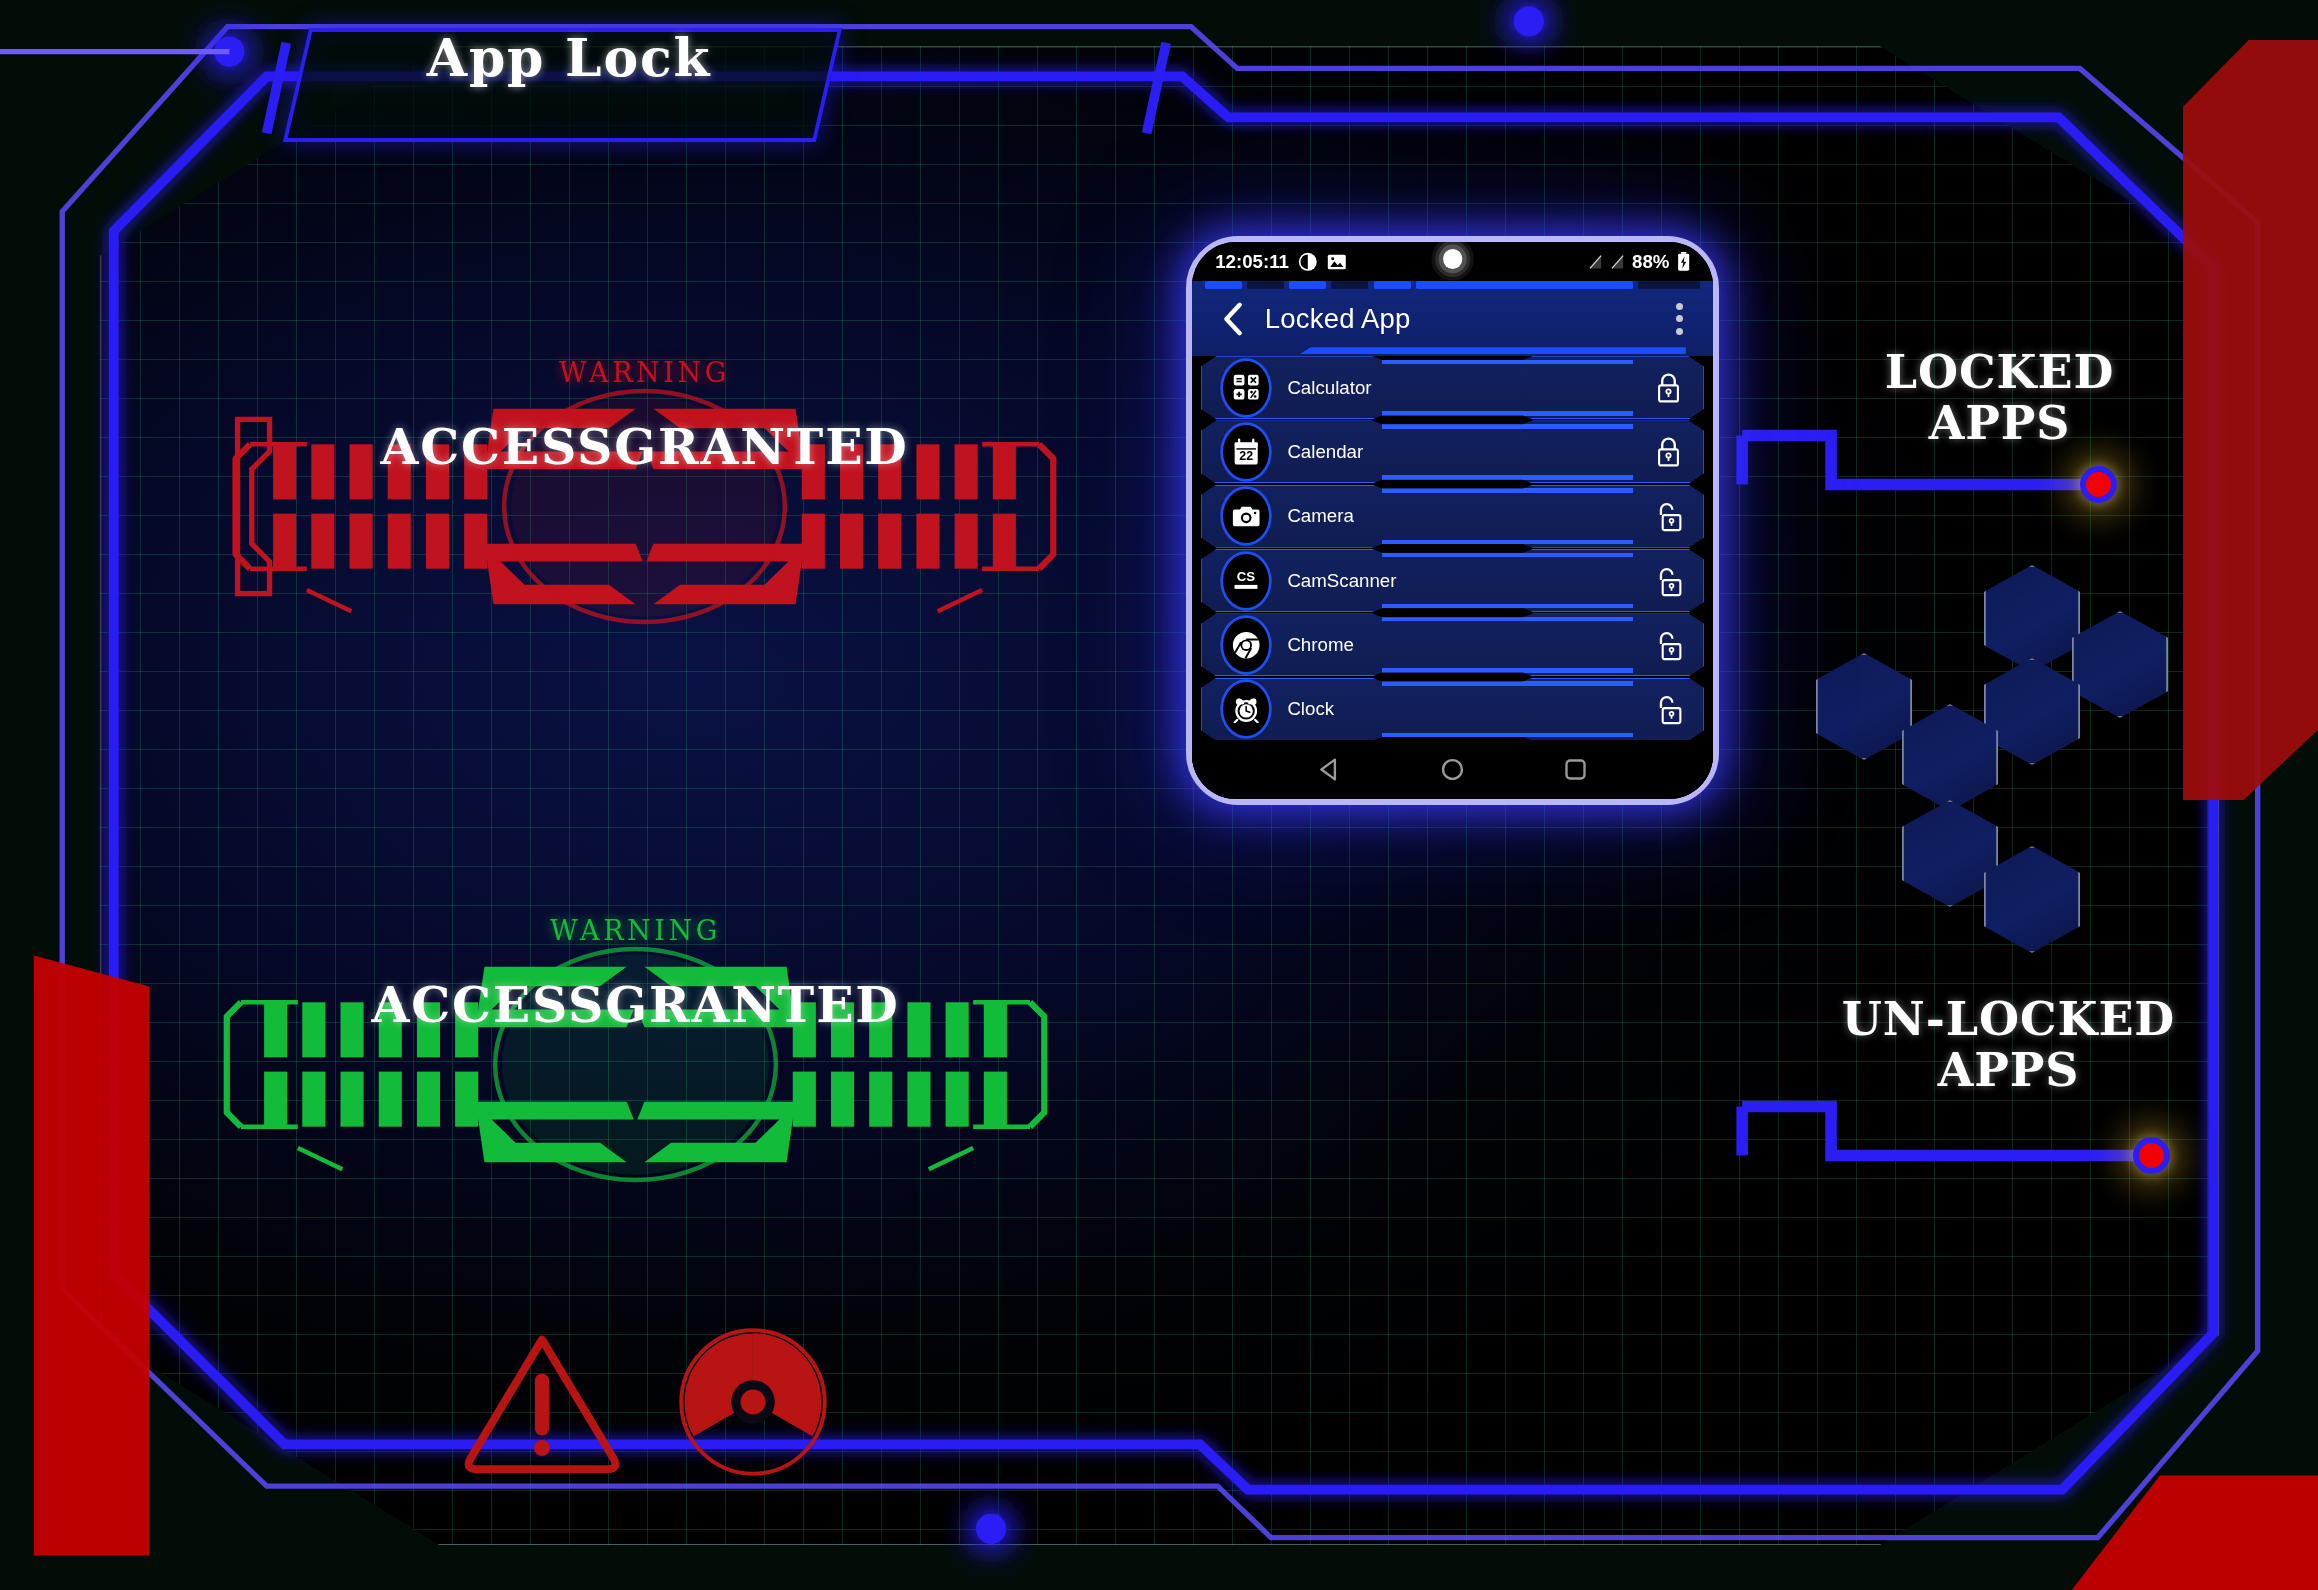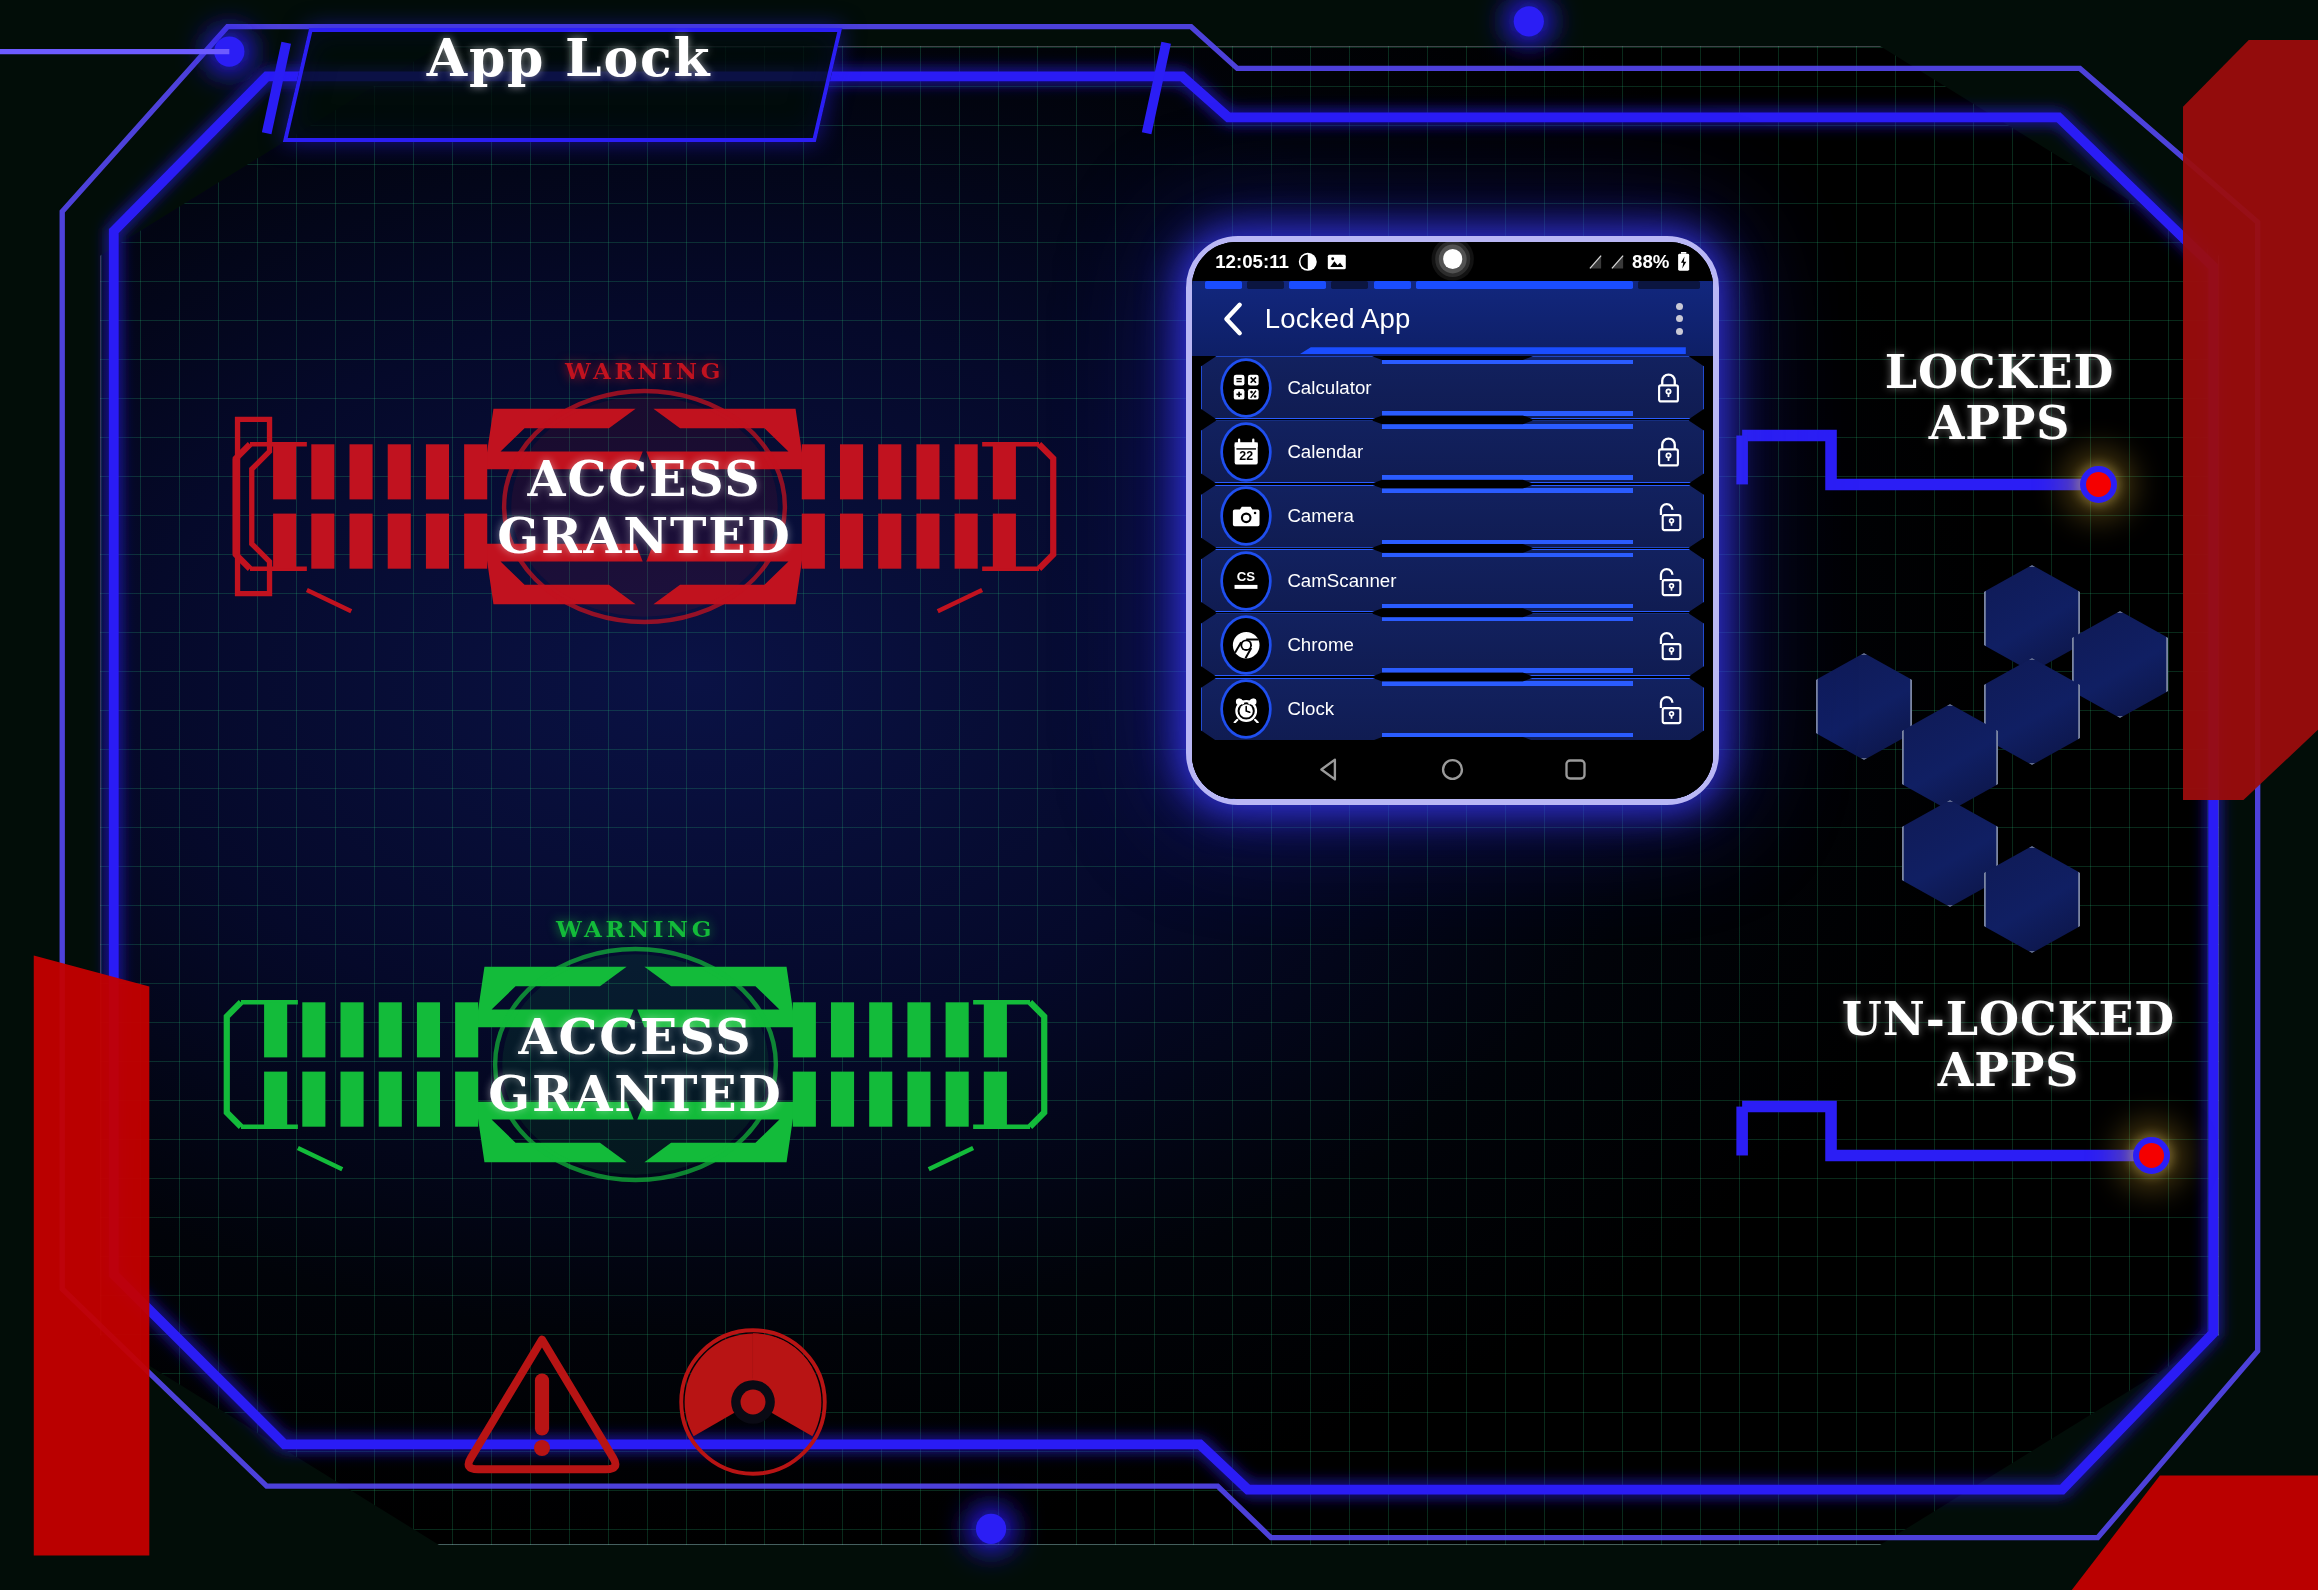--- a/index.html
+++ b/index.html
@@ -49,29 +49,29 @@
     font-family: "DejaVu Serif", serif;
     font-weight: 700; font-size: 52px; letter-spacing: 1.8px; color: #fff;
     text-shadow: 0 0 8px rgba(255,255,255,.55);
     z-index: 9;
   }
 
   
   .access-banner { position: absolute; width: 853px; height: 267px; }
   .access-banner .warning {
     position:absolute; left:0; right:0; top: -16px; text-align:center;
-    font-family: "DejaVu Serif", serif; font-weight: 700;
-    font-size: 23px; letter-spacing: 3.6px;
+    font-family: "DejaVu Serif", serif; font-weight: 400;
+    font-size: 27px; letter-spacing: 3.6px;
   }
   .access-banner .core {
     position:absolute; left: 50%; top: 46px; transform: translateX(-50%);
     width: 311px; height: 178px; text-align:center;
     font-family:"DejaVu Serif", serif; font-weight:700; color:#fff;
     font-size: 49px; line-height: 1.16; letter-spacing: 1.8px;
-    display:flex; flex-direction:column; justify-content:center;
+    display:flex; flex-direction:row; justify-content:center;
     text-shadow: 0 0 9px rgba(255,255,255,.45);
   }
 
   
   .phone {
     position:absolute; left: 1186px; top: 236px; width: 533px; height: 569px;
   }
   .phone-body {
     position:absolute; inset:0; border-radius: 52px;
     background: #000;

